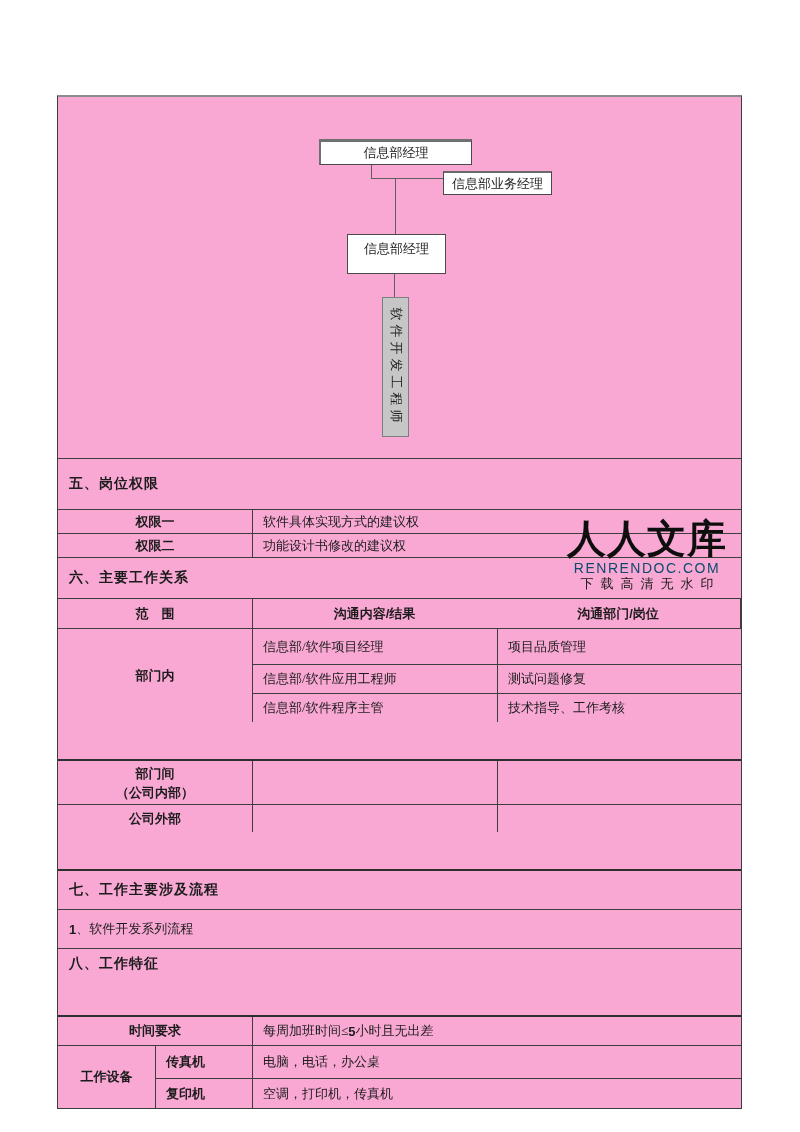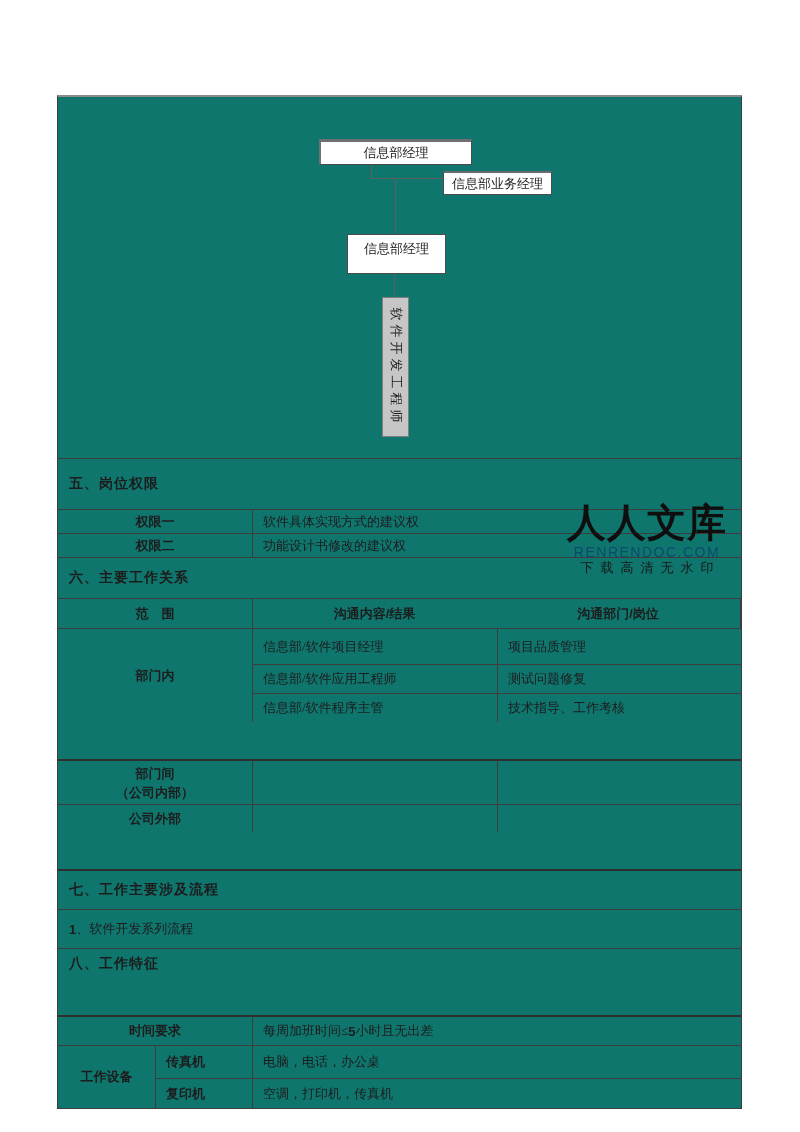--- a/index.html
+++ b/index.html
@@ -16,21 +16,21 @@
   }
 
   
   .doc {
     position: absolute;
     left: 57px;
     top: 95px;
     width: 685px;
     border: 1px solid #3d3d3d;
     border-top: 2px solid #8c8c8c;
-    background: #0f766e;
+    background: #f9a8d4;
   }
   .row { position: relative; display: flex; border-top: 1px solid #3d3d3d; }
   .row.first { border-top: none; }
   .row.thick { border-top-width: 2px; border-top-color: #2e2e2e; margin-top: 37px; }
 
   .sec-org { height: 361px; }
   .h5r  { height: 51px; }
   .r24  { height: 24px; }
   .h6r  { height: 41px; }
   .t6h  { height: 30px; }
@@ -92,21 +92,21 @@
     white-space: nowrap;
     font-size: 13px; letter-spacing: 4px;
   }
   .cline { position: absolute; background: #5f5f5f; }
   .l1 { left: 313px; top: 68px;  width: 1px;  height: 13px; }
   .l2 { left: 313px; top: 81px;  width: 73px; height: 1px;  }
   .l3 { left: 337px; top: 82px;  width: 1px;  height: 55px; }
   .l4 { left: 336px; top: 177px; width: 1px;  height: 23px; }
 
   
-  .watermark { position: absolute; left: 551px; top: 501px; width: 192px; text-align: center; z-index: 5; }
+  .watermark { position: absolute; left: 551px; top: 517px; width: 192px; text-align: center; z-index: 5; }
   .wm-brand {
     font-family: "Liberation Serif", "DejaVu Serif", serif;
     font-weight: bold; font-size: 39px; line-height: 44px;
     color: #0e0e0e; letter-spacing: 1px; white-space: nowrap;
   }
   .wm-domain {
     font-family: "Liberation Sans", "DejaVu Sans", sans-serif;
     font-size: 14px; line-height: 15px; letter-spacing: 1.5px;
     color: #0c4a6e; white-space: nowrap;
   }

